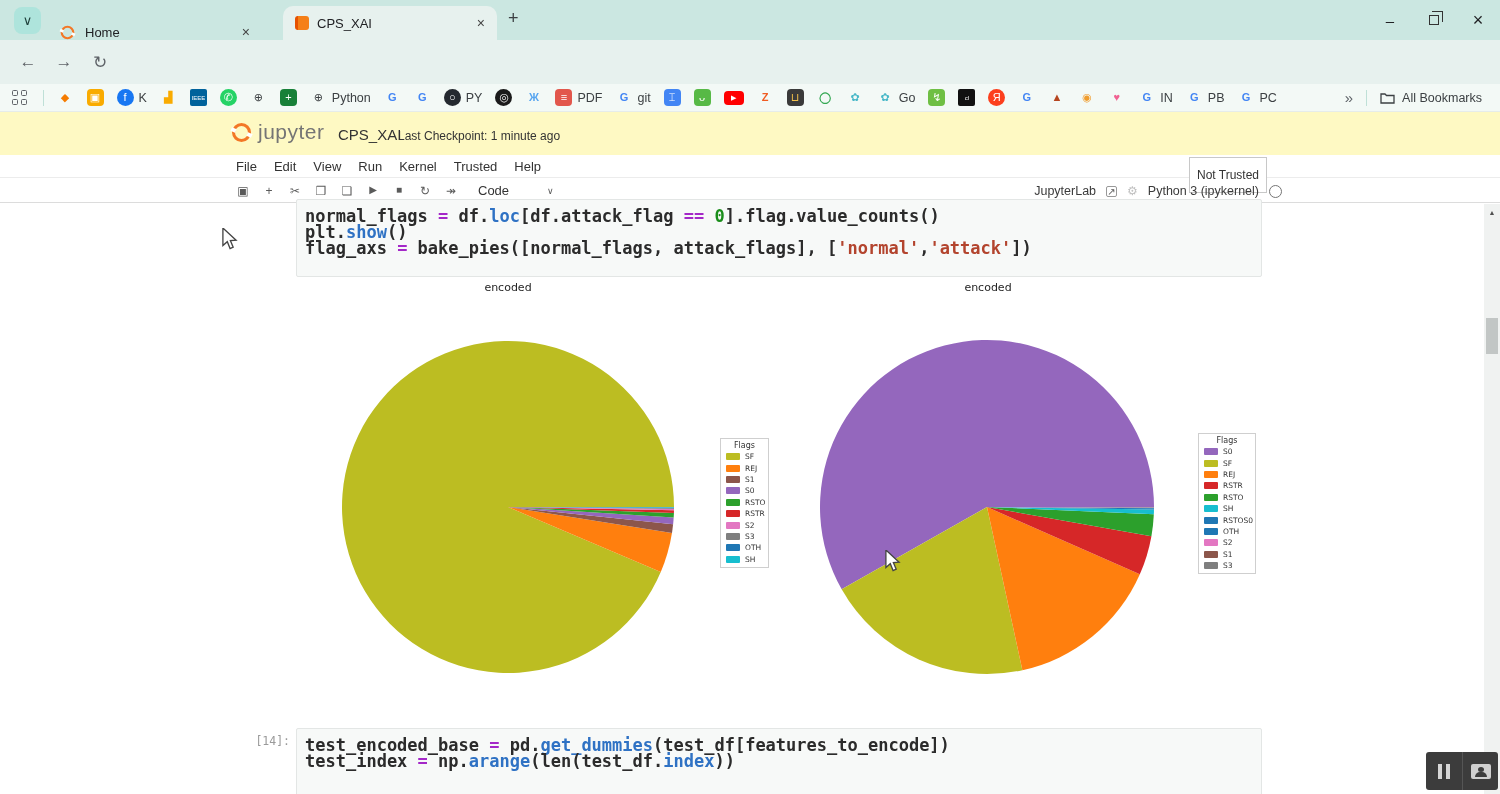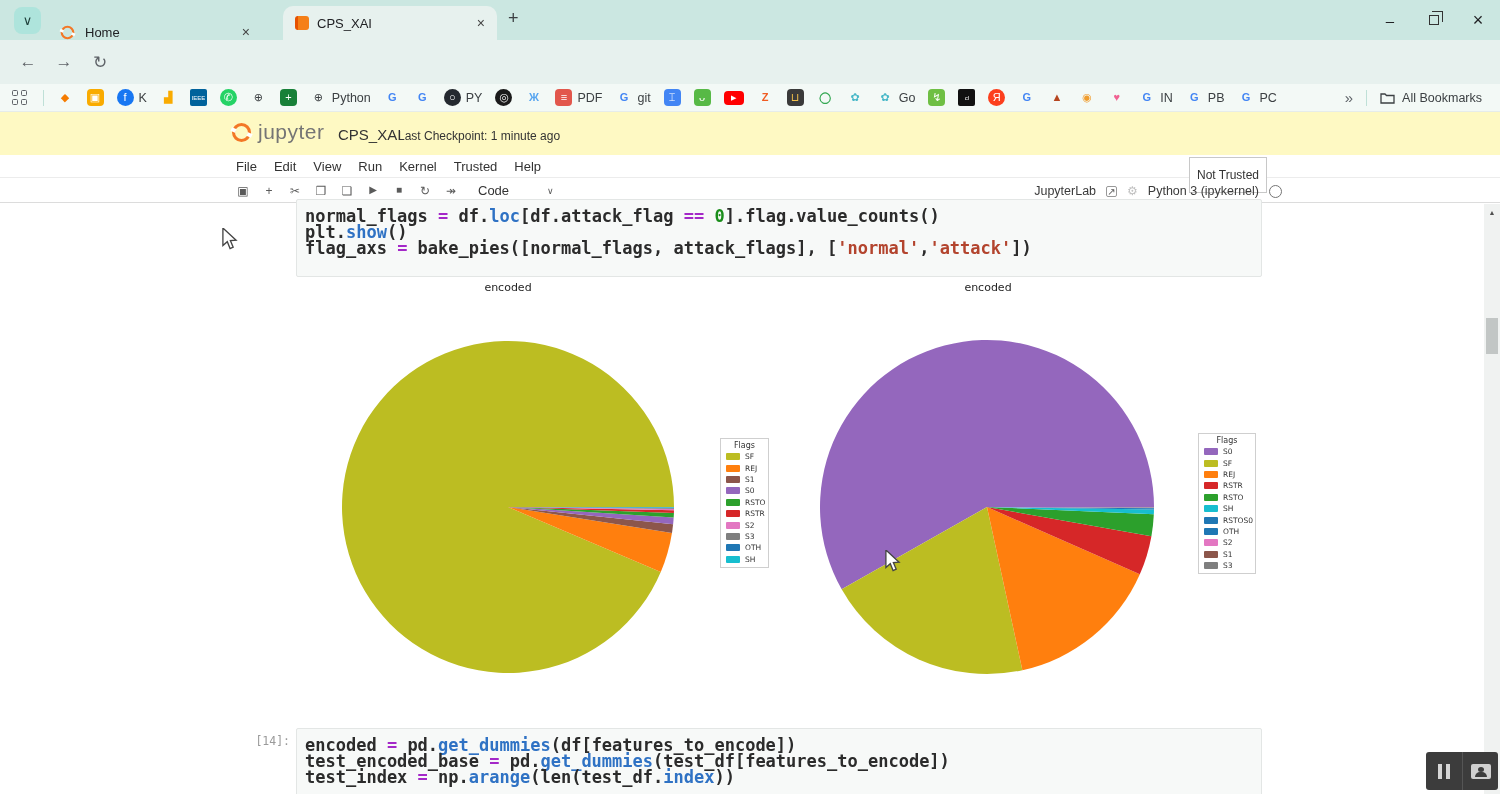--- a/index.html
+++ b/index.html
@@ -449,21 +449,20 @@
           <span class="legend-lb">S1</span>
         </div>
         <div class="legend-row">
           <span class="legend-sw" style="background: rgb(127, 127, 127);"></span>
           <span class="legend-lb">S3</span>
         </div>
       </div>
 
     <div class="prompt" style="top:530px;">[14]:</div>
     <div class="cellbox" id="cell-1" style="top:524px;height:80px;">
-        <div class="code-line"><span>encoded </span><span class="tok-op">= </span><span>pd.</span><span class="tok-fn">get_dummies</span><span>(df[features_to_encode])</span></div>
         <div class="code-line"><span>test_encoded_base </span><span class="tok-op">= </span><span>pd.</span><span class="tok-fn">get_dummies</span><span>(test_df[features_to_encode])</span></div>
         <div class="code-line"><span>test_index </span><span class="tok-op">= </span><span>np.</span><span class="tok-fn">arange</span><span>(len(test_df.</span><span class="tok-fn">index</span><span>))</span></div>
       </div>
 
     <div class="vscroll">
       <div class="up">▲</div>
       <div class="vthumb"></div>
     </div>
 
     <svg class="cursor" style="left:221px;top:24px;" width="17" height="22" viewBox="0 0 11 15">

